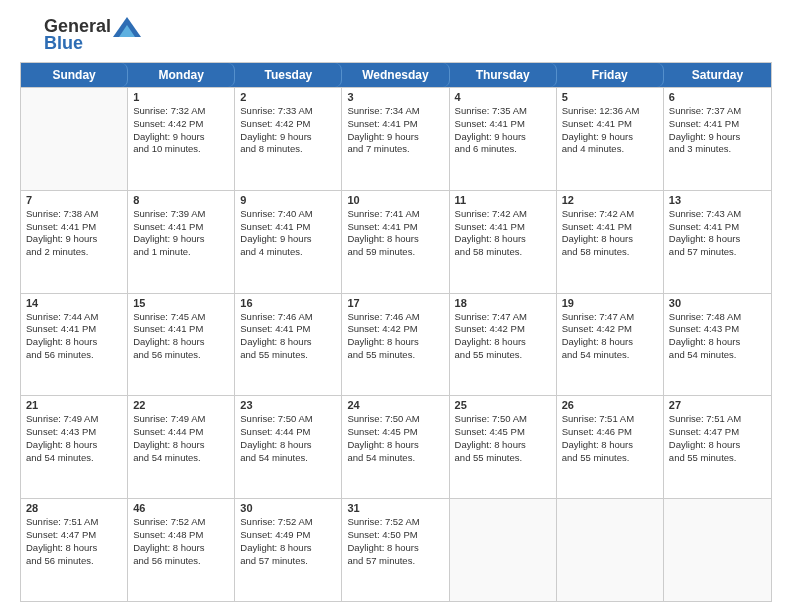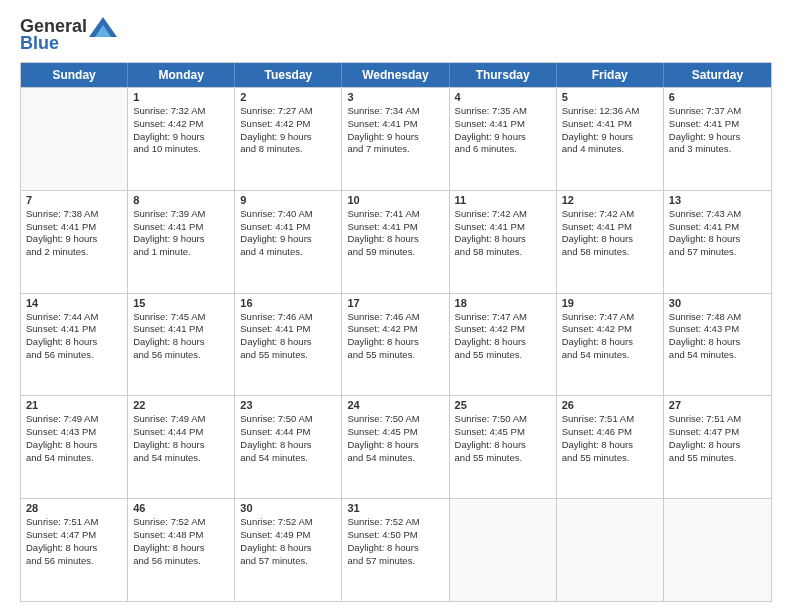--- a/index.html
+++ b/index.html
@@ -51,20 +51,21 @@
       grid-template-columns: repeat(7, 1fr);
       background: #2e6db4;
     }
     .cal-header-cell {
       color: #fff;
       font-size: 12px;
       font-weight: bold;
       text-align: center;
       padding: 5px 2px;
       border-right: 1px solid #5590cc;
+      border-radius: 7px;
     }
     .cal-header-cell:last-child {
       border-right: none;
     }
     .cal-body {
       flex: 1;
       display: flex;
       flex-direction: column;
     }
     .cal-row {
@@ -98,21 +99,21 @@
       line-height: 1.35;
       font-size: 9.5px;
     }
   </style>
 </head>
 <body>
 
 <div class="page">
   <div class="header">
     <div class="logo">
-      <div style="display:flex;flex-direction:column;align-items:flex-start;">
+      <div style="display:flex;flex-direction:column;align-items:flex-start;margin-left:24px;">
         <div style="display:flex;align-items:center;">
           <span style="font-size:18px;font-weight:bold;color:#333;">General</span>
           <svg width="28" height="20" viewBox="0 0 28 20" style="margin-left:2px;">
             <polygon points="0,20 14,0 28,20" fill="#2e6db4"></polygon>
             <polygon points="6,20 14,8 22,20" fill="#5eb0e0"></polygon>
           </svg>
         </div>
         <span style="font-size:18px;font-weight:bold;color:#2e6db4;margin-top:-4px;">Blue</span>
       </div>
     </div>
@@ -137,21 +138,21 @@
           <div class="cal-cell empty"></div>
           <div class="cal-cell">
             <div class="day-number">1</div>
             <div class="cell-line">Sunrise: 7:32 AM</div>
             <div class="cell-line">Sunset: 4:42 PM</div>
             <div class="cell-line">Daylight: 9 hours</div>
             <div class="cell-line">and 10 minutes.</div>
           </div>
           <div class="cal-cell">
             <div class="day-number">2</div>
-            <div class="cell-line">Sunrise: 7:27 AM</div>
+            <div class="cell-line">Sunrise: 7:33 AM</div>
             <div class="cell-line">Sunset: 4:42 PM</div>
             <div class="cell-line">Daylight: 9 hours</div>
             <div class="cell-line">and 8 minutes.</div>
           </div>
           <div class="cal-cell">
             <div class="day-number">3</div>
             <div class="cell-line">Sunrise: 7:34 AM</div>
             <div class="cell-line">Sunset: 4:41 PM</div>
             <div class="cell-line">Daylight: 9 hours</div>
             <div class="cell-line">and 7 minutes.</div>

